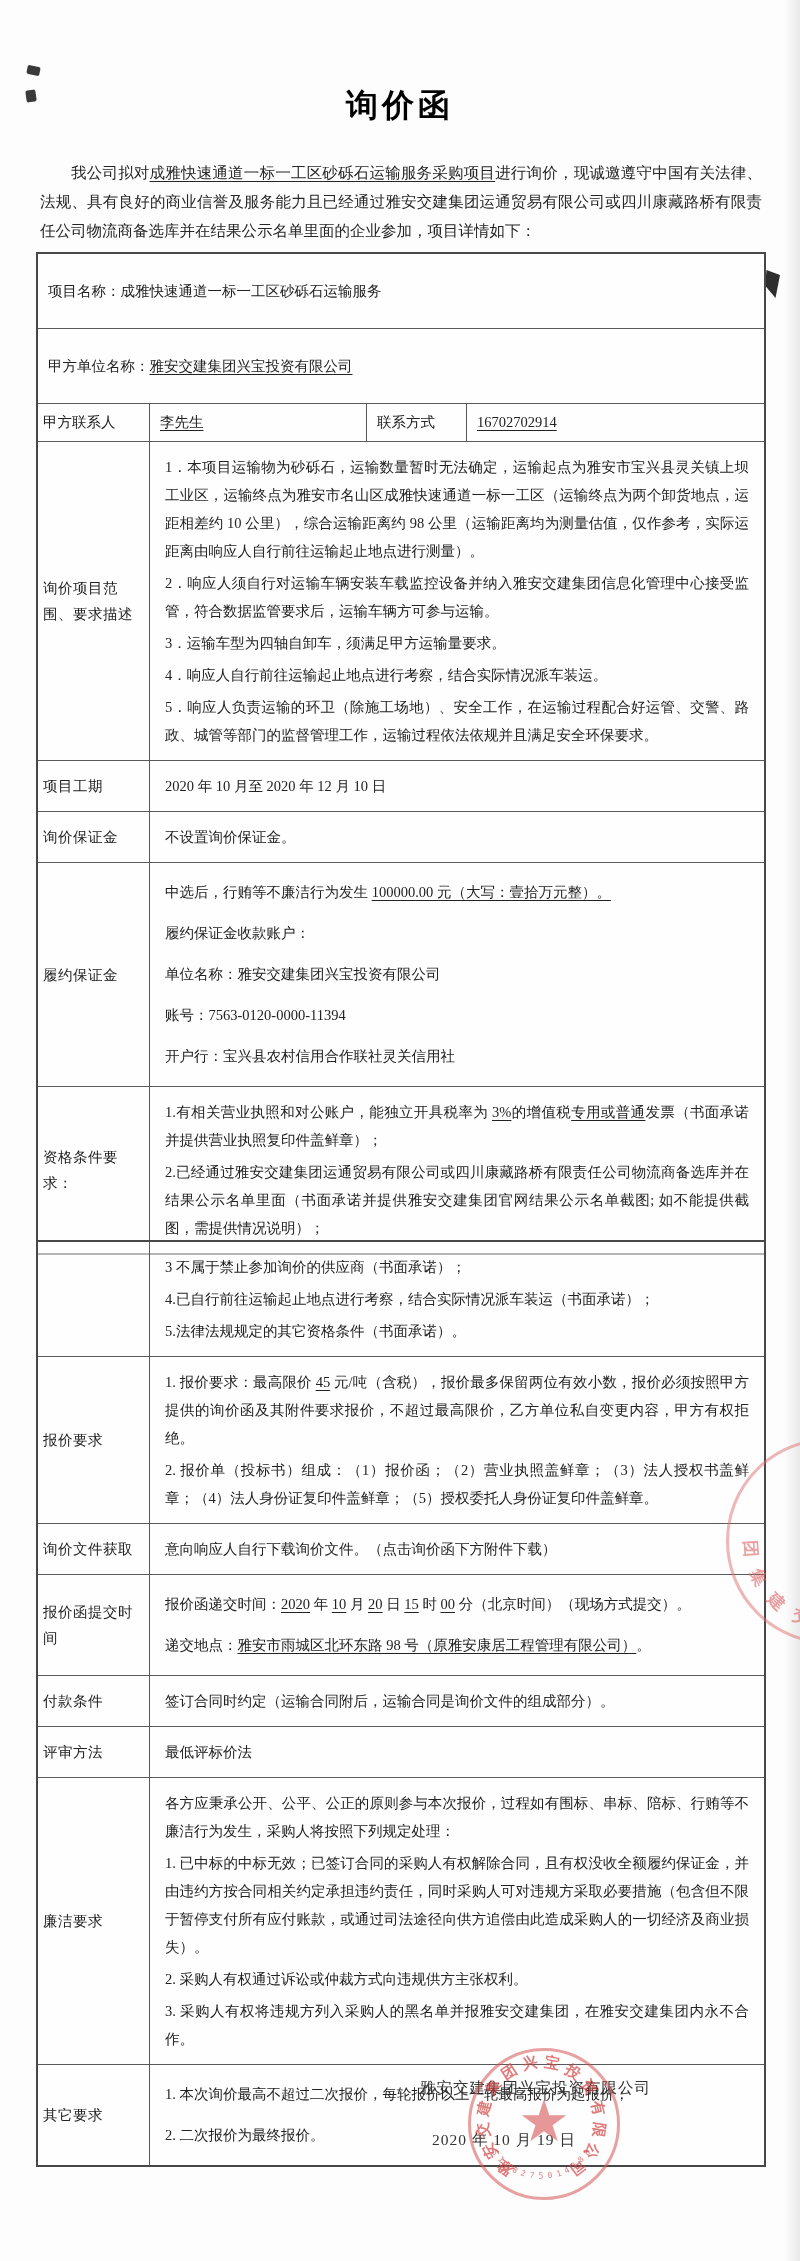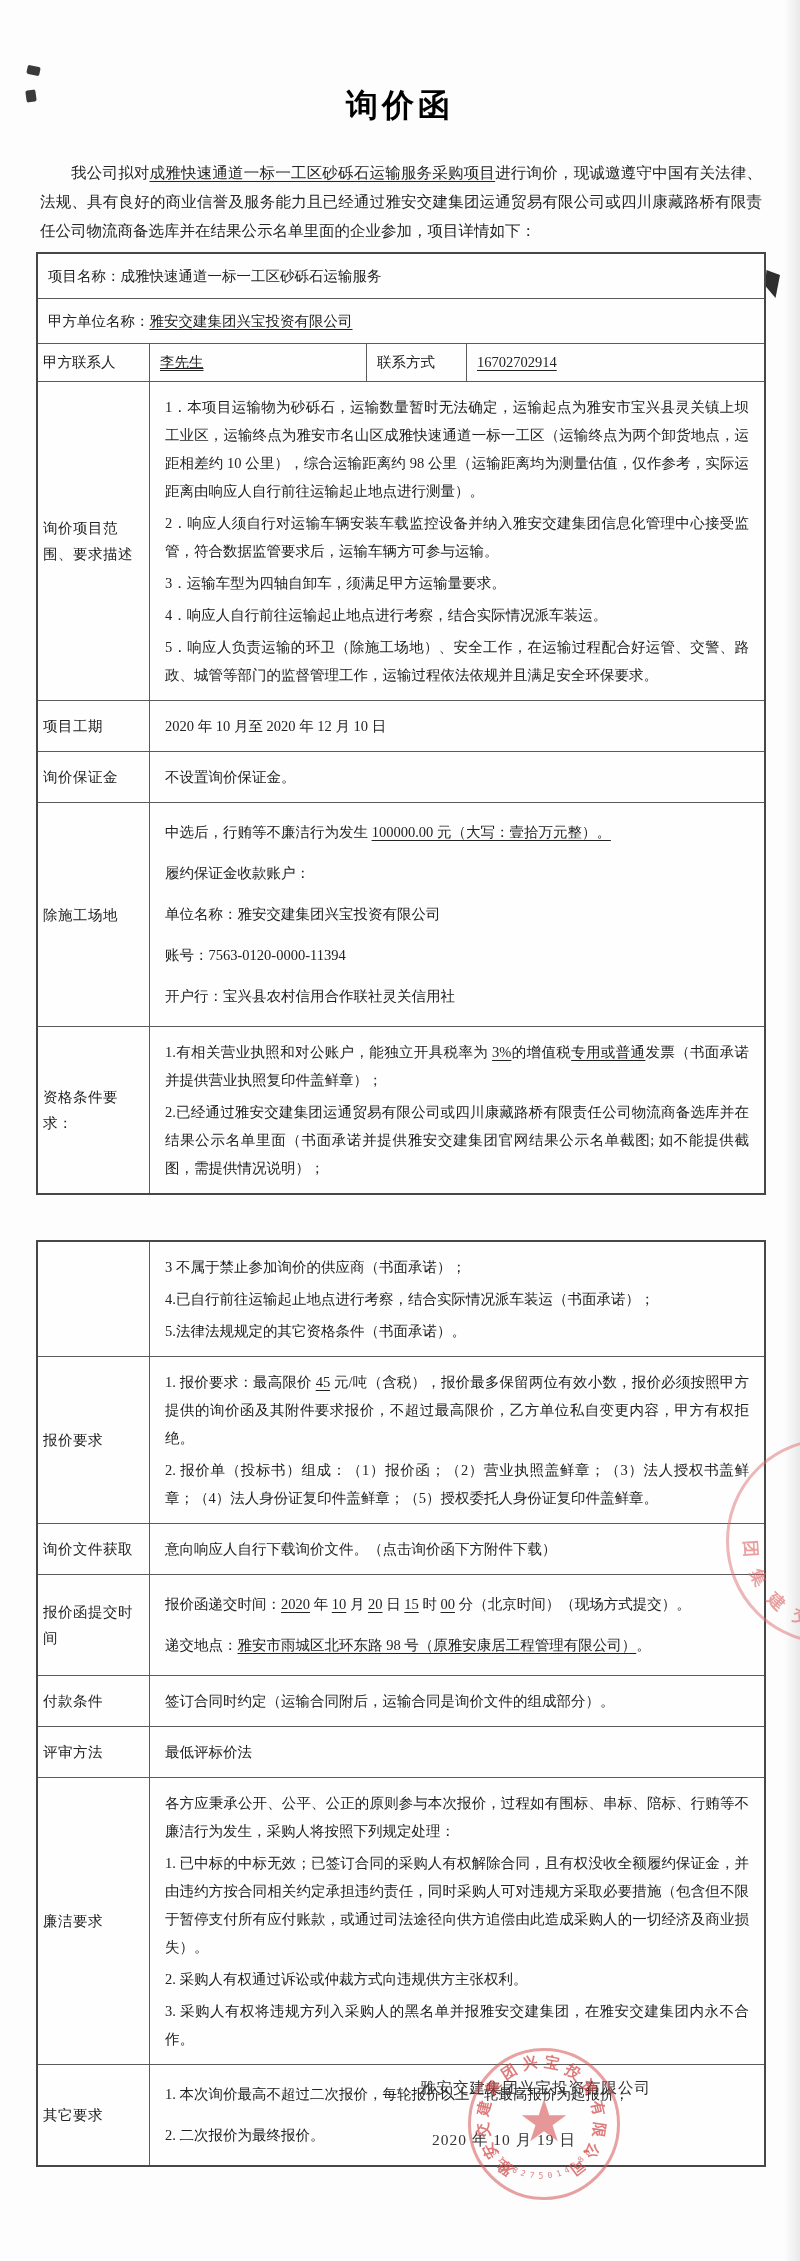--- a/index.html
+++ b/index.html
@@ -25,32 +25,32 @@
   .u{text-decoration:underline;text-underline-offset:3px;}
   .dtable{
     position:absolute;left:36px;width:726px;
     border:2px solid #474747;background:rgba(255,255,255,0.6);
     font-size:14.5px;color:#222;
   }
   #table1{top:252px;}
   #table2{top:1240px;}
   .trow{display:flex;border-top:1px solid #5a5a5a;}
   .trow:first-child{border-top:none;}
-  .cell-full{flex:1;padding:11px 10px;min-height:22px;display:flex;align-items:center;flex-wrap:wrap;}
+  .cell-full{flex:1;padding:26px 10px;min-height:22px;display:flex;align-items:center;flex-wrap:wrap;}
   .cell-label{
     width:112px;min-width:112px;border-right:1px solid #5a5a5a;
     display:flex;align-items:center;padding:8px 5px;box-sizing:border-box;
     line-height:26px;letter-spacing:0.5px;
   }
   .cell-content{flex:1;padding:7px 11px;min-width:0;}
   .para{text-align:justify;line-height:28px;margin:4px;}
   .loose .para{line-height:37px;}
   .qcell{padding:9px 10px;display:flex;align-items:center;box-sizing:border-box;}
   .qcell.q0{width:112px;border-right:1px solid #5a5a5a;padding-left:5px;}
-  .qcell.q1{width:217px;border-right:1px solid #5a5a5a;text-decoration:underline;}
+  .qcell.q1{width:217px;border-right:1px solid #5a5a5a;}
   .qcell.q2{width:100px;border-right:1px solid #5a5a5a;}
   .qcell.q3{flex:1;}
   .footer{position:absolute;top:2078px;left:0;width:100%;font-size:15.5px;color:#333;}
   .footer-company{position:absolute;top:0;left:420px;letter-spacing:1px;}
   .footer-date{position:absolute;top:52px;left:432px;letter-spacing:1px;}
   .stamp{position:absolute;left:468px;top:2048px;width:152px;height:152px;pointer-events:none;}
   .stamp-ring{
     position:absolute;left:0;top:0;width:146px;height:146px;border-radius:50%;
     border:3px solid rgba(214,84,84,0.55);
   }
@@ -126,21 +126,21 @@
           <div class="para"><span>2020 年 10 月至 2020 年 12 月 10 日</span></div>
         </div>
       </div>
       <div class="trow">
         <div class="cell-label">询价保证金</div>
         <div class="cell-content">
           <div class="para"><span>不设置询价保证金。</span></div>
         </div>
       </div>
       <div class="trow">
-        <div class="cell-label">除施工场地</div>
+        <div class="cell-label">履约保证金</div>
         <div class="cell-content loose">
           <div class="para"><span>中选后，行贿等不廉洁行为发生 </span><span class="u">100000.00 元（大写：壹拾万元整）。</span></div>
           <div class="para"><span>履约保证金收款账户：</span></div>
           <div class="para"><span>单位名称：雅安交建集团兴宝投资有限公司</span></div>
           <div class="para"><span>账号：7563-0120-0000-11394</span></div>
           <div class="para"><span>开户行：宝兴县农村信用合作联社灵关信用社</span></div>
         </div>
       </div>
       <div class="trow">
         <div class="cell-label">资格条件要求：</div>

